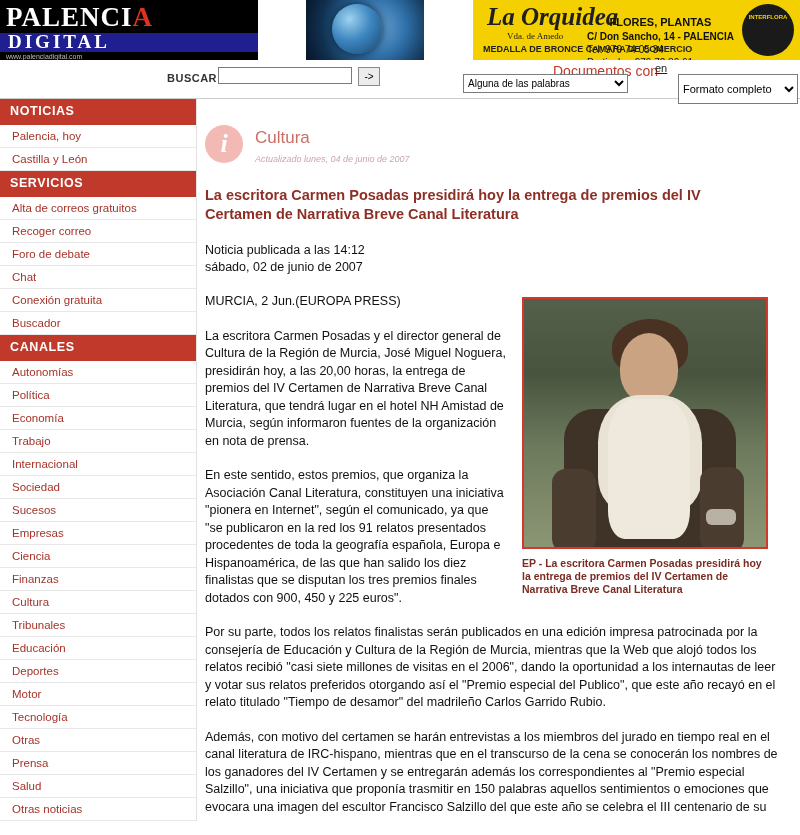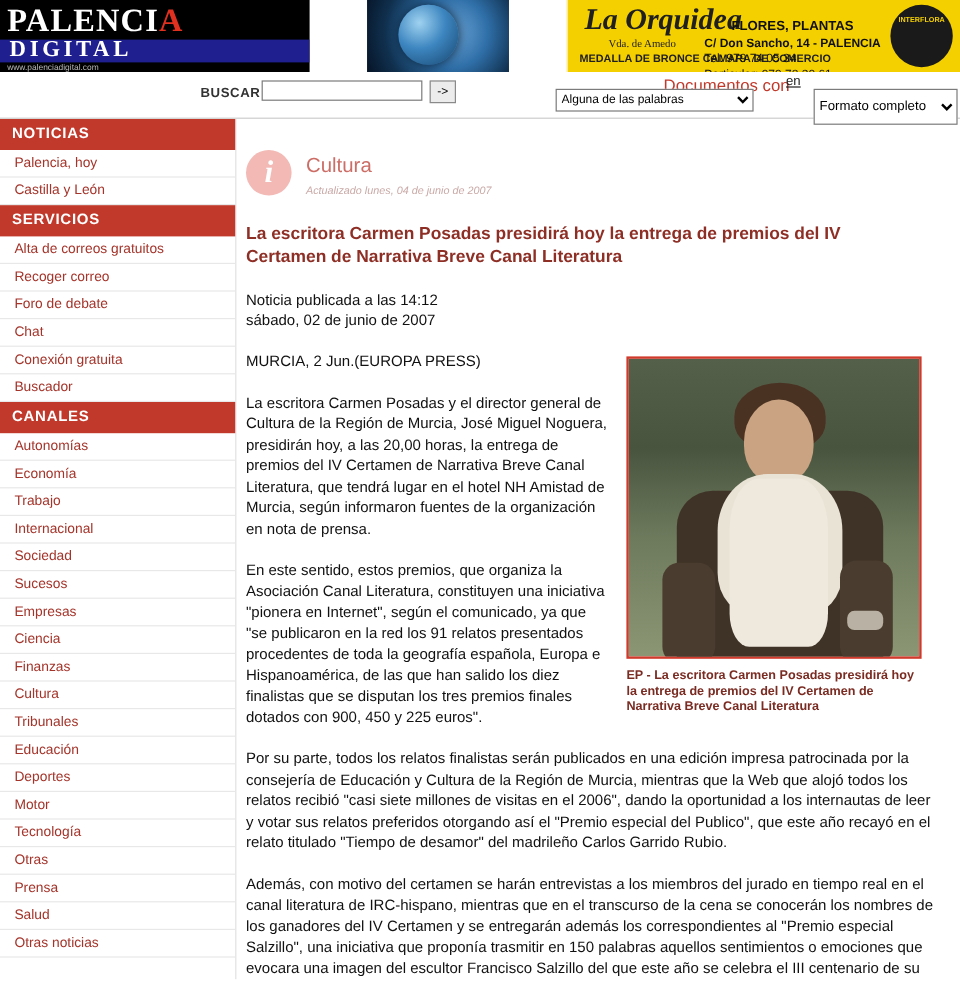--- a/index.html
+++ b/index.html
@@ -437,20 +437,21 @@
     <div class="sec-head">SERVICIOS</div>
     <div class="menu-item">Alta de correos gratuitos</div>
     <div class="menu-item">Recoger correo</div>
     <div class="menu-item">Foro de debate</div>
     <div class="menu-item">Chat</div>
     <div class="menu-item">Conexión gratuita</div>
     <div class="menu-item">Buscador</div>
 
     <div class="sec-head">CANALES</div>
     <div class="menu-item">Autonomías</div>
+    <div class="menu-item">Política</div>
     <div class="menu-item">Economía</div>
     <div class="menu-item">Trabajo</div>
     <div class="menu-item">Internacional</div>
     <div class="menu-item">Sociedad</div>
     <div class="menu-item">Sucesos</div>
     <div class="menu-item">Empresas</div>
     <div class="menu-item">Ciencia</div>
     <div class="menu-item">Finanzas</div>
     <div class="menu-item">Cultura</div>
     <div class="menu-item">Tribunales</div>

